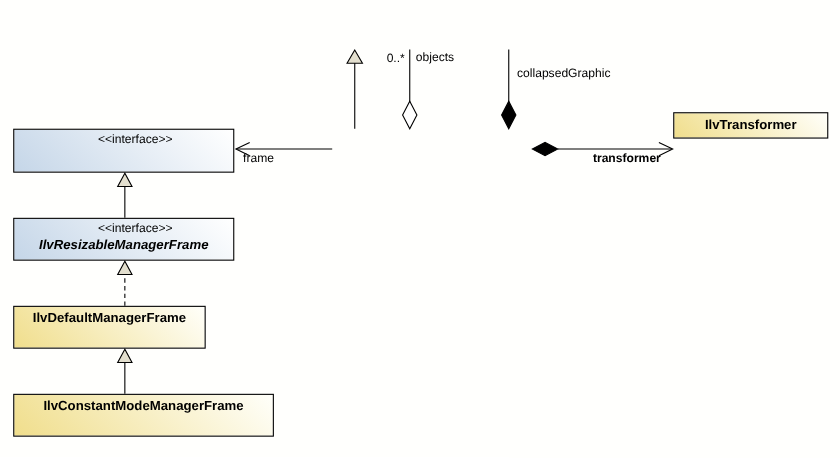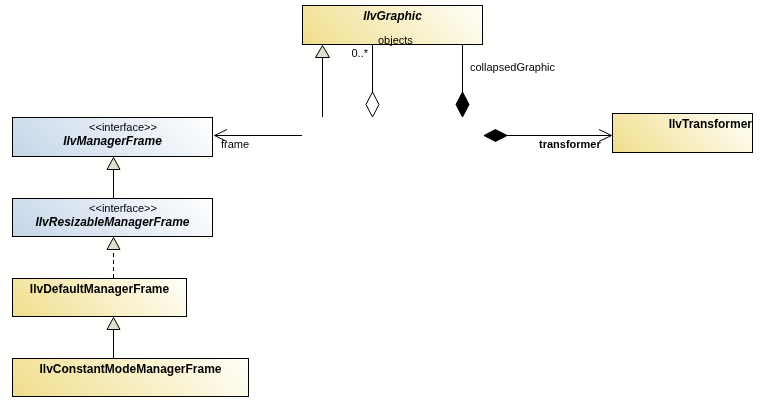--- a/index.html
+++ b/index.html
@@ -78,46 +78,42 @@
       <line class="dashed" x1="113.5" y1="278" x2="113.5" y2="250"></line>
       <polygon class="tri" points="113.5,237.5 107,249.5 120,249.5"></polygon>
     </g>
 
     <g>
       <line x1="113.5" y1="358" x2="113.5" y2="330"></line>
       <polygon class="tri" points="113.5,317.5 107,329.5 120,329.5"></polygon>
     </g>
   </svg>
 
-  <div class="uml-box class-fill" style="left:302px;top:5px;width:181px;height:40px;">
-    <div class="cls-name abstract">IlvGraphic</div>
-  </div>
 
 
-  <div class="uml-box class-fill" style="left:612px;top:113px;width:141px;height:40px;text-align:right;">
+  <div class="uml-box class-fill" style="left:612px;top:102px;width:141px;height:24px;">
     <div class="cls-name">IlvTransformer</div>
   </div>
 
   <div class="uml-box iface-fill" style="left:12px;top:117px;width:201px;height:40px;">
     <div class="stereotype">&lt;&lt;interface&gt;&gt;</div>
-    <div class="cls-name abstract">IlvManagerFrame</div>
   </div>
 
   <div class="uml-box iface-fill" style="left:12px;top:198px;width:201px;height:39px;">
     <div class="stereotype">&lt;&lt;interface&gt;&gt;</div>
     <div class="cls-name abstract">IlvResizableManagerFrame</div>
   </div>
 
   <div class="uml-box class-fill" style="left:12px;top:278px;width:175px;height:39px;">
     <div class="cls-name">IlvDefaultManagerFrame</div>
   </div>
 
   <div class="uml-box class-fill" style="left:12px;top:358px;width:237px;height:39px;">
     <div class="cls-name">IlvConstantModeManagerFrame</div>
   </div>
 
   <span class="edge-label right-align" style="left:340px;top:47px;width:28px;">0..*</span>
-  <span class="edge-label" style="left:378px;top:34px;">objects</span>
+  <span class="edge-label" style="left:378px;top:46px;">objects</span>
   <span class="edge-label" style="left:470px;top:61px;">collapsedGraphic</span>
   <span class="edge-label" style="left:221px;top:138px;">frame</span>
   <span class="edge-label" style="left:539px;top:138px;font-weight:bold;">transformer</span>
 
 </div>
 
 </body></html>

